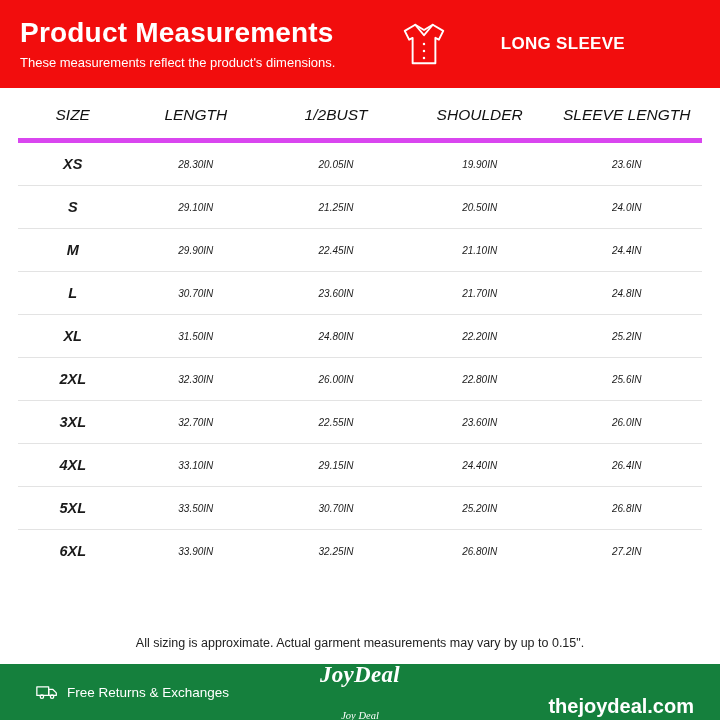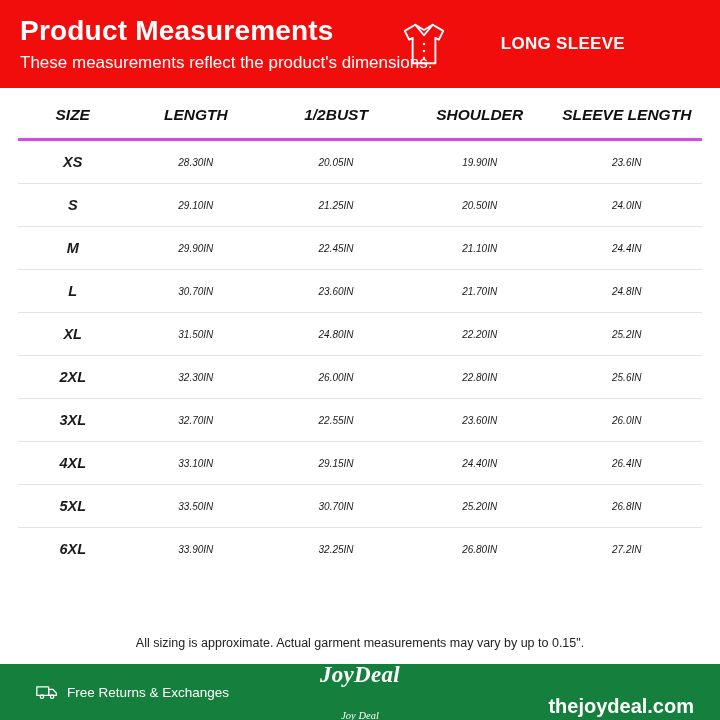--- a/index.html
+++ b/index.html
@@ -40,21 +40,21 @@
   .header-title {
     color: #ffffff;
     font-size: 28px;
     font-weight: bold;
     letter-spacing: 0.2px;
     line-height: 1.1;
     margin: 0 0 7px 0;
   }
   .header-sub {
     color: #ffffff;
-    font-size: 17px;
+    font-size: 13px;
     line-height: 1.1;
     margin: 0;
   }
   .header-right {
     position: absolute;
     right: 95px;
     top: 0;
     height: 88px;
     display: flex;
     align-items: center;
@@ -80,26 +80,26 @@
     padding: 0 18px;
     box-sizing: border-box;
   }
   table.size-table {
     width: 100%;
     border-collapse: collapse;
     table-layout: fixed;
   }
   table.size-table th {
     font-size: 15.5px;
-    font-weight: bold;
+    font-weight: normal;
     font-style: italic;
     color: #111111;
     text-align: center;
     padding: 18px 0 14px 0;
-    border-bottom: 3px solid #d946ef;
+    border-bottom: 5px solid #d946ef;
   }
   table.size-table th.col-size {
     width: 16%;
   }
   table.size-table th.col-len { width: 20%; }
   table.size-table th.col-bust { width: 21%; }
   table.size-table th.col-shoulder { width: 21%; }
   table.size-table th.col-sleeve { width: 22%; }
 
   table.size-table td {

